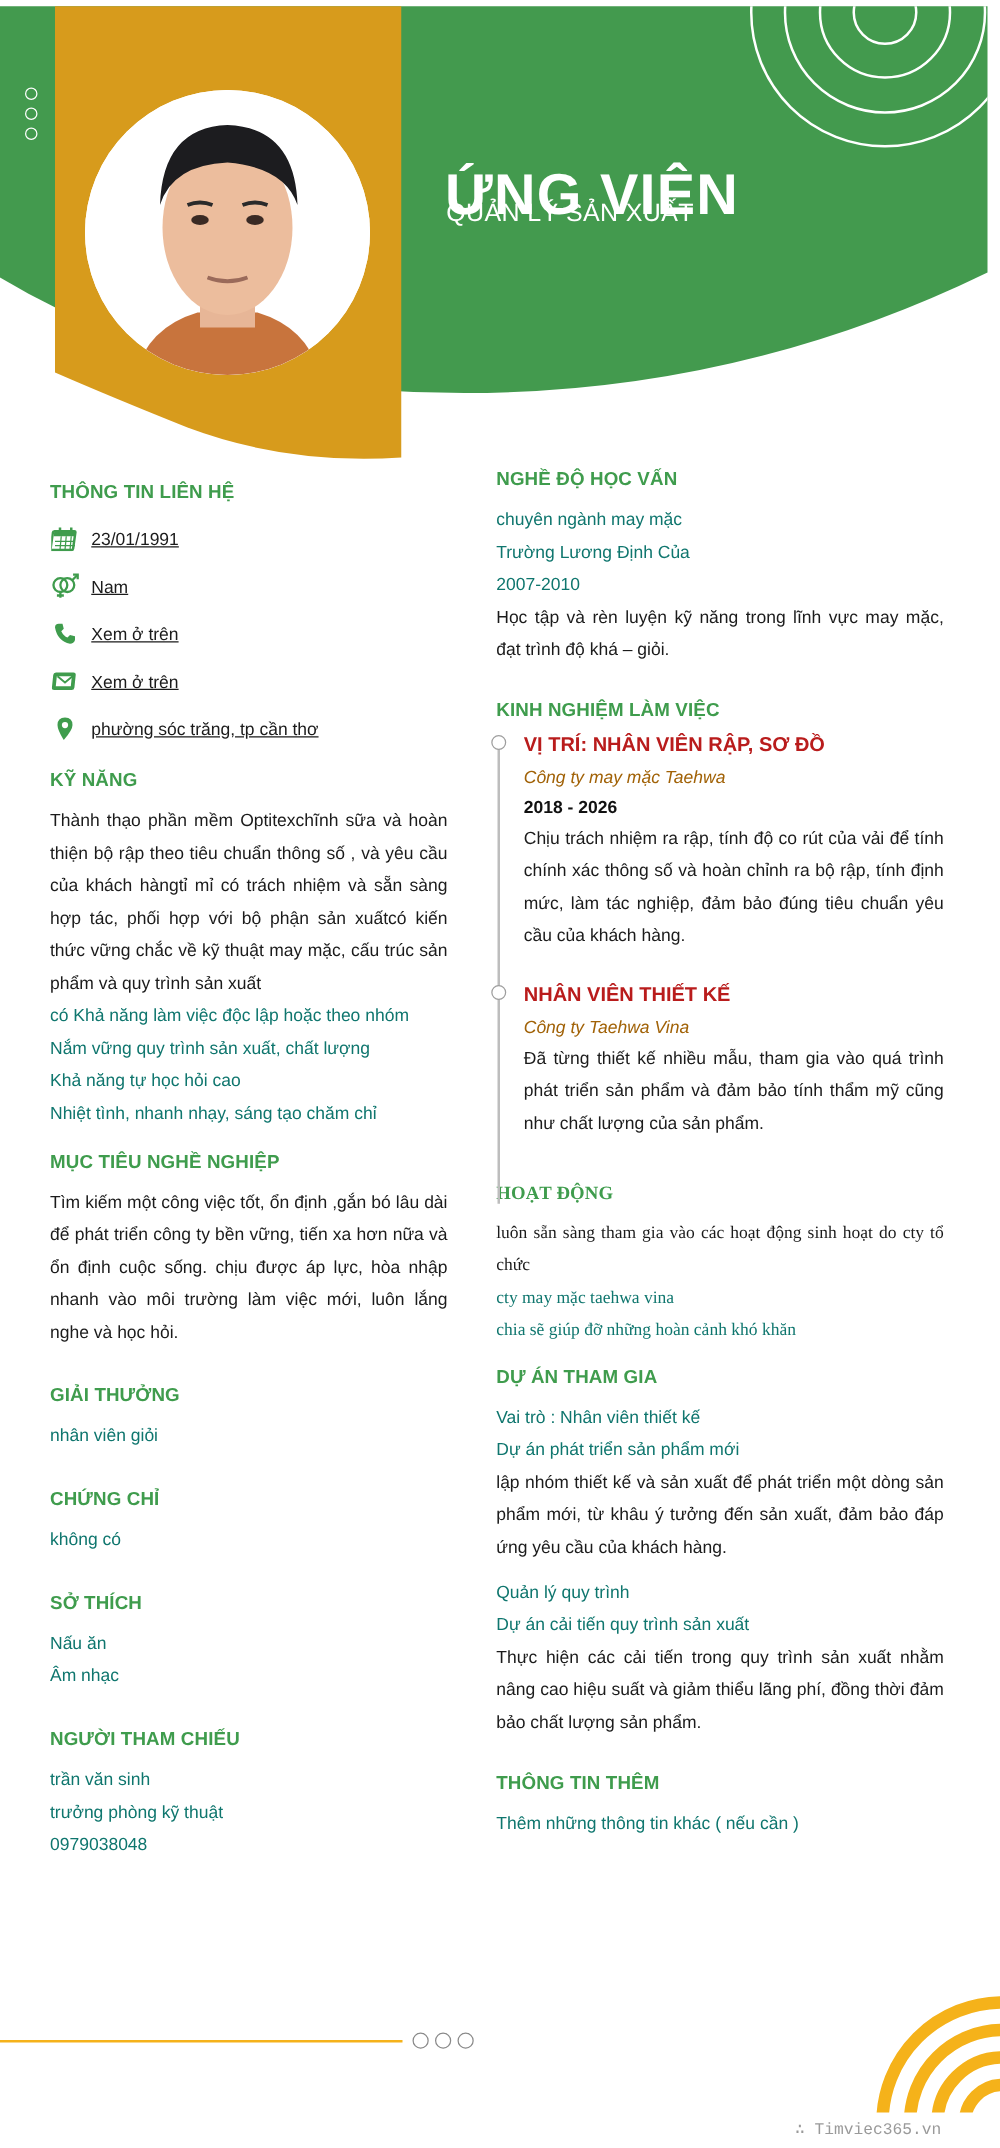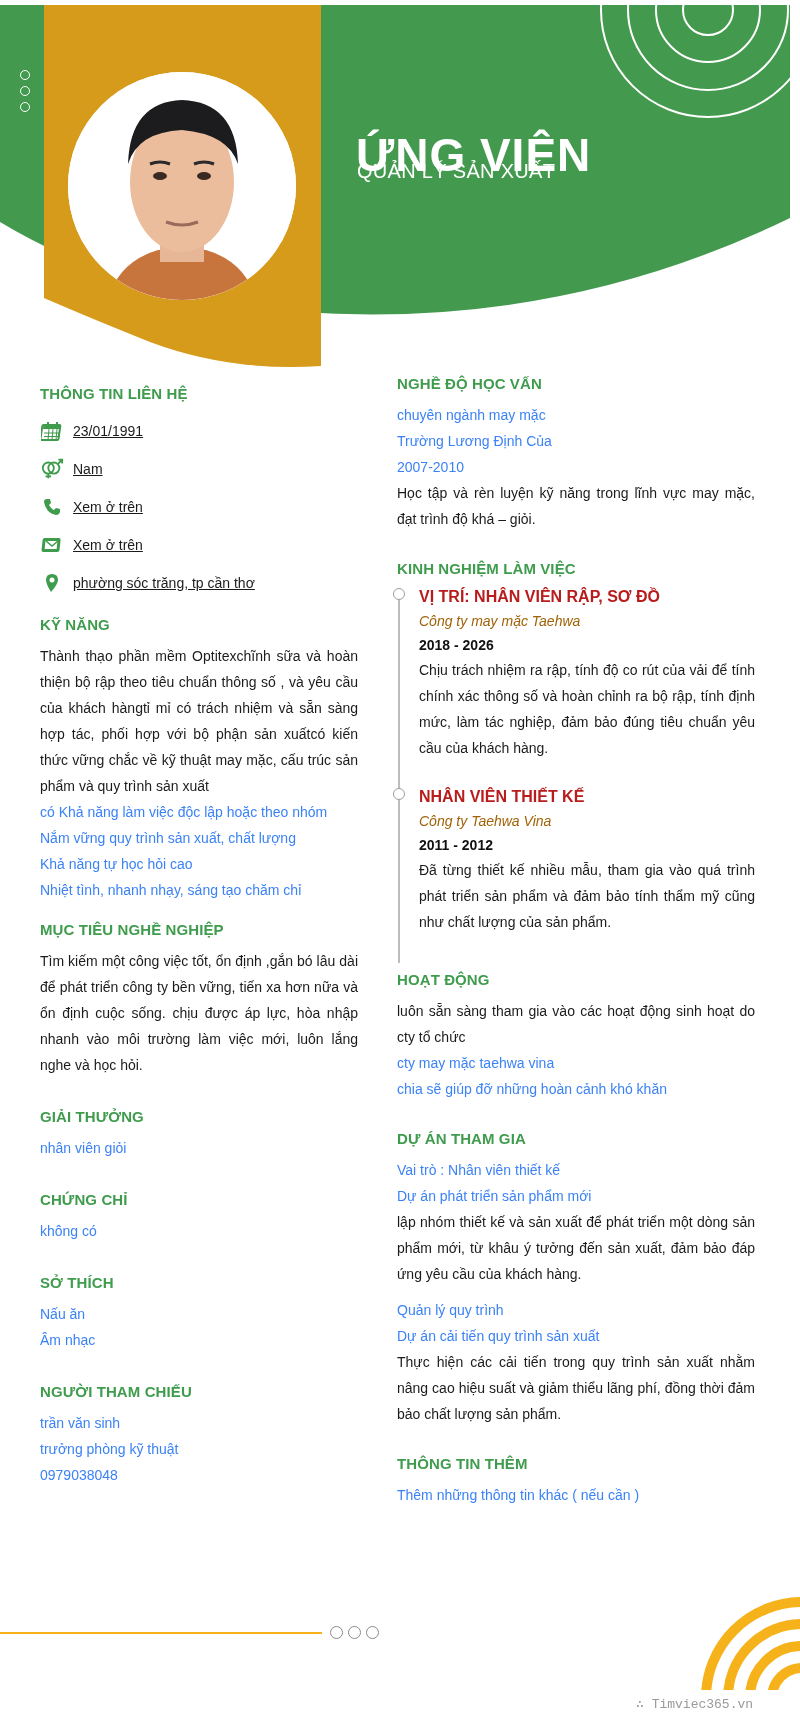--- a/index.html
+++ b/index.html
@@ -13,21 +13,21 @@
   .avatar { position: absolute; left: 68px; top: 72px; width: 228px; height: 228px; border-radius: 50%; background: #fff; overflow: hidden; }
   .hero-name { position: absolute; left: 356px; top: 128px; color: #fff; font-weight: bold; font-size: 46px; letter-spacing: 1px; }
   .hero-title { position: absolute; left: 357px; top: 160px; color: #fff; font-size: 20px; letter-spacing: 0.3px; }
 
   .col-left { position: absolute; left: 40px; top: 385px; width: 318px; }
   .col-right { position: absolute; left: 397px; top: 375px; width: 358px; }
 
   .sec-title { color: #3f9c4d; font-weight: bold; font-size: 15px; margin-bottom: 10px; letter-spacing: 0.1px; }
   .txt { font-size: 14px; line-height: 26px; color: #1b1b1b; }
   .txt.j { text-align: justify; }
-  .line { font-size: 14px; line-height: 26px; color: #3b82f6; }
+  .line { font-size: 14px; line-height: 26px; color: #0f766e; }
 
   .contact-row { display: flex; align-items: center; height: 38px; }
   .contact-row .ic { width: 24px; height: 22px; margin-right: 9px; display: flex; align-items: center; justify-content: center; }
   .contact-row .v { font-size: 14px; text-decoration: underline; }
 
   .timeline { position: relative; padding-left: 22px; }
   .timeline .vline { position: absolute; left: 1px; top: 8px; width: 2px; background: #bdbdbd; }
   .tl-item { position: relative; }
   .tl-item .node { position: absolute; left: -26px; top: 3px; width: 12px; height: 12px; border: 1.5px solid #9e9e9e; border-radius: 50%; background: #fff; }
   .tl-pos { font-weight: bold; font-size: 16px; color: #b91c1c; line-height: 24px; }
@@ -206,27 +206,26 @@
         <span class="node"></span>
         <div class="tl-pos">VỊ TRÍ: NHÂN VIÊN RẬP, SƠ ĐỒ</div>
         <div class="tl-co">Công ty may mặc Taehwa</div>
         <div class="tl-date">2018 - 2026</div>
         <p class="txt j">Chịu trách nhiệm ra rập, tính độ co rút của vải để tính chính xác thông số và hoàn chỉnh ra bộ rập, tính định mức, làm tác nghiệp, đảm bảo đúng tiêu chuẩn yêu cầu của khách hàng.</p>
       </div>
       <div class="tl-item">
         <span class="node"></span>
         <div class="tl-pos">NHÂN VIÊN THIẾT KẾ</div>
         <div class="tl-co">Công ty Taehwa Vina</div>
-        <div class="tl-date">2011 - 2012</div>
         <p class="txt j">Đã từng thiết kế nhiều mẫu, tham gia vào quá trình phát triển sản phẩm và đảm bảo tính thẩm mỹ cũng như chất lượng của sản phẩm.</p>
       </div>
     </div>
   </section>
 
-  <section style="margin-top:36px; margin-bottom:28px;">
+  <section style="margin-top:36px; margin-bottom:15px;font-family:Liberation Serif, serif;">
     <h2 class="sec-title">HOẠT ĐỘNG</h2>
     <p class="txt j">luôn sẵn sàng tham gia vào các hoạt động sinh hoạt do cty tổ chức</p>
     <div class="line">cty may mặc taehwa vina</div>
     <div class="line">chia sẽ giúp đỡ những hoàn cảnh khó khăn</div>
   </section>
 
   <section style="margin-bottom:28px;">
     <h2 class="sec-title">DỰ ÁN THAM GIA</h2>
     <div style="margin-bottom:10px;">
       <div class="line">Vai trò : Nhân viên thiết kế</div>

